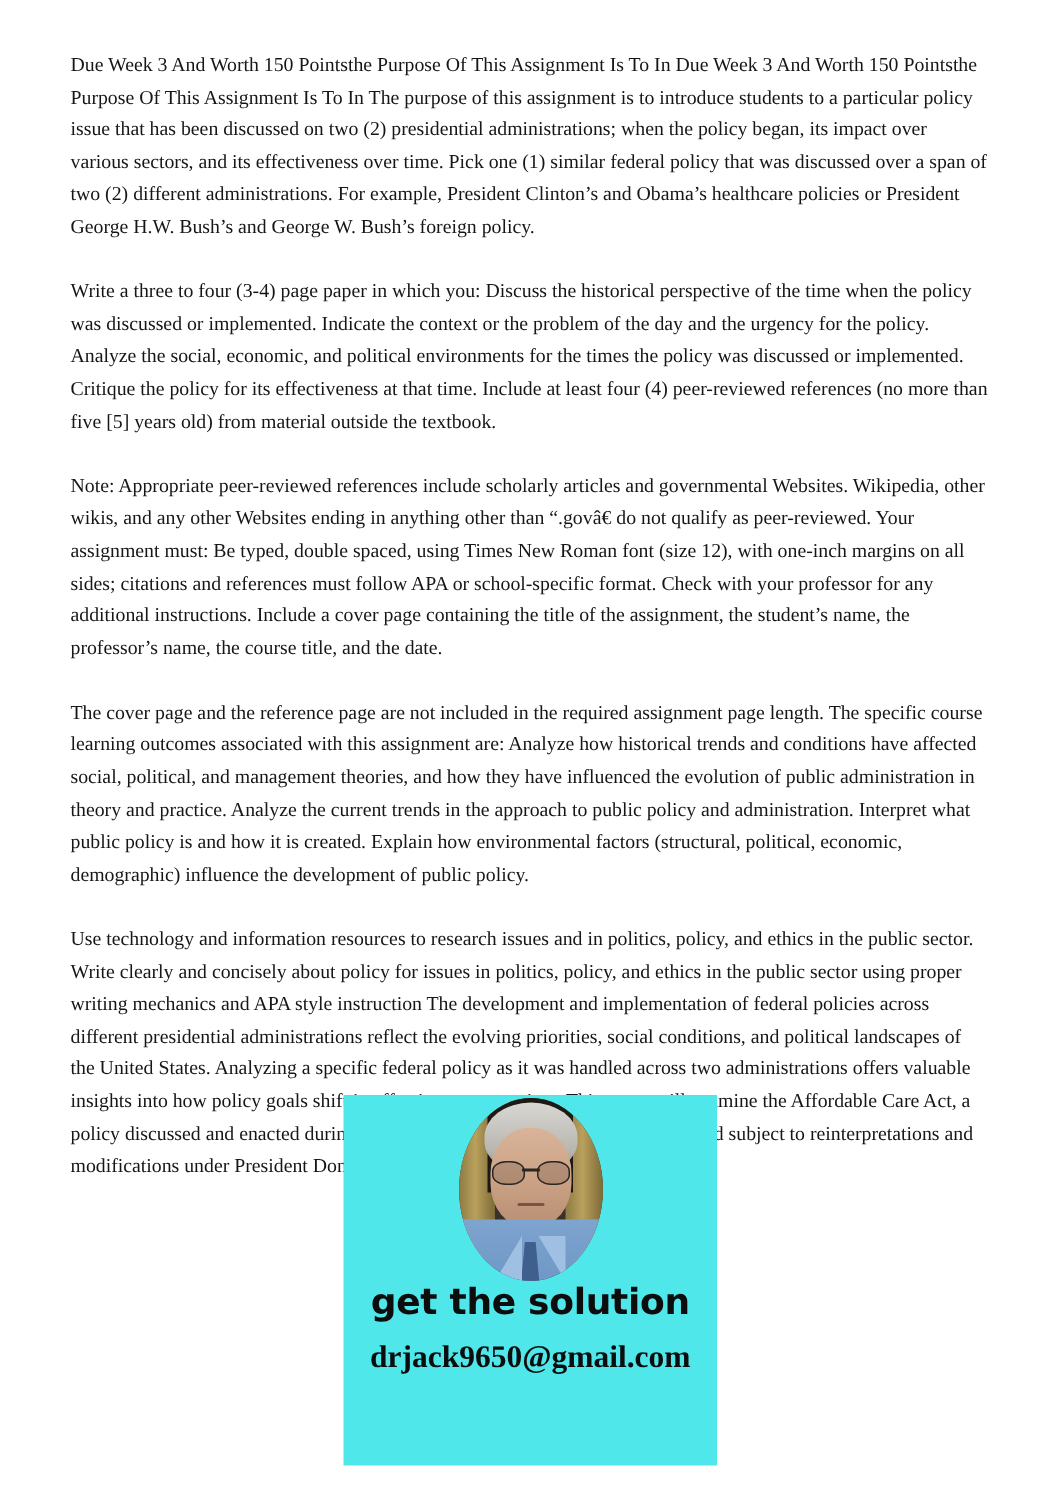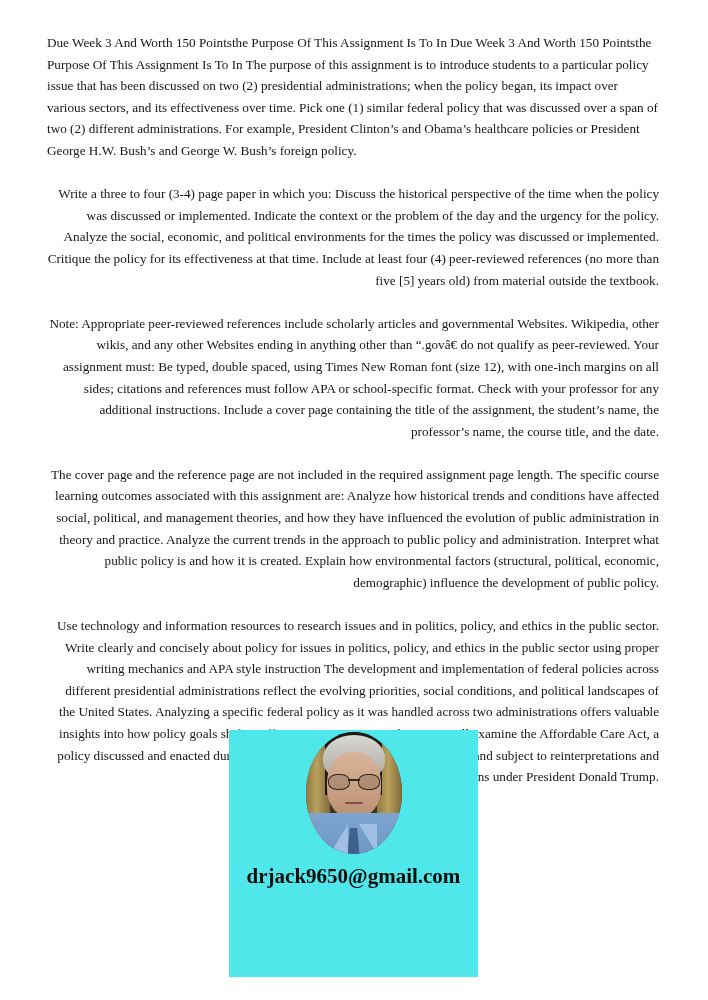--- a/index.html
+++ b/index.html
@@ -35,21 +35,20 @@
     font-family: "Liberation Serif", "DejaVu Serif", serif;
     font-size: 13.2px;
     line-height: 21.6px;
     color: #161616;
     text-align: left;
     margin: 0;
     white-space: pre-line;
   }
   .para + .para {
     margin-top: 21.6px;
-    text-align: right;
   }
 
   
   .overlay {
     position: absolute;
     left: 229px;
     top: 730px;
     width: 249px;
     height: 247px;
     background: #4fe7ea;
@@ -217,17 +216,18 @@
         <div class="lens r"></div>
       </div>
       <div class="mouth"></div>
       <div class="shirt">
         <div class="collar-l"></div>
         <div class="collar-r"></div>
         <div class="tie"></div>
       </div>
     </div>
 
+    <div class="overlay-line">get the solution</div>
     <div class="overlay-email">drjack9650@gmail.com</div>
 
   </div>
 
 </div>
 
 </body></html>

